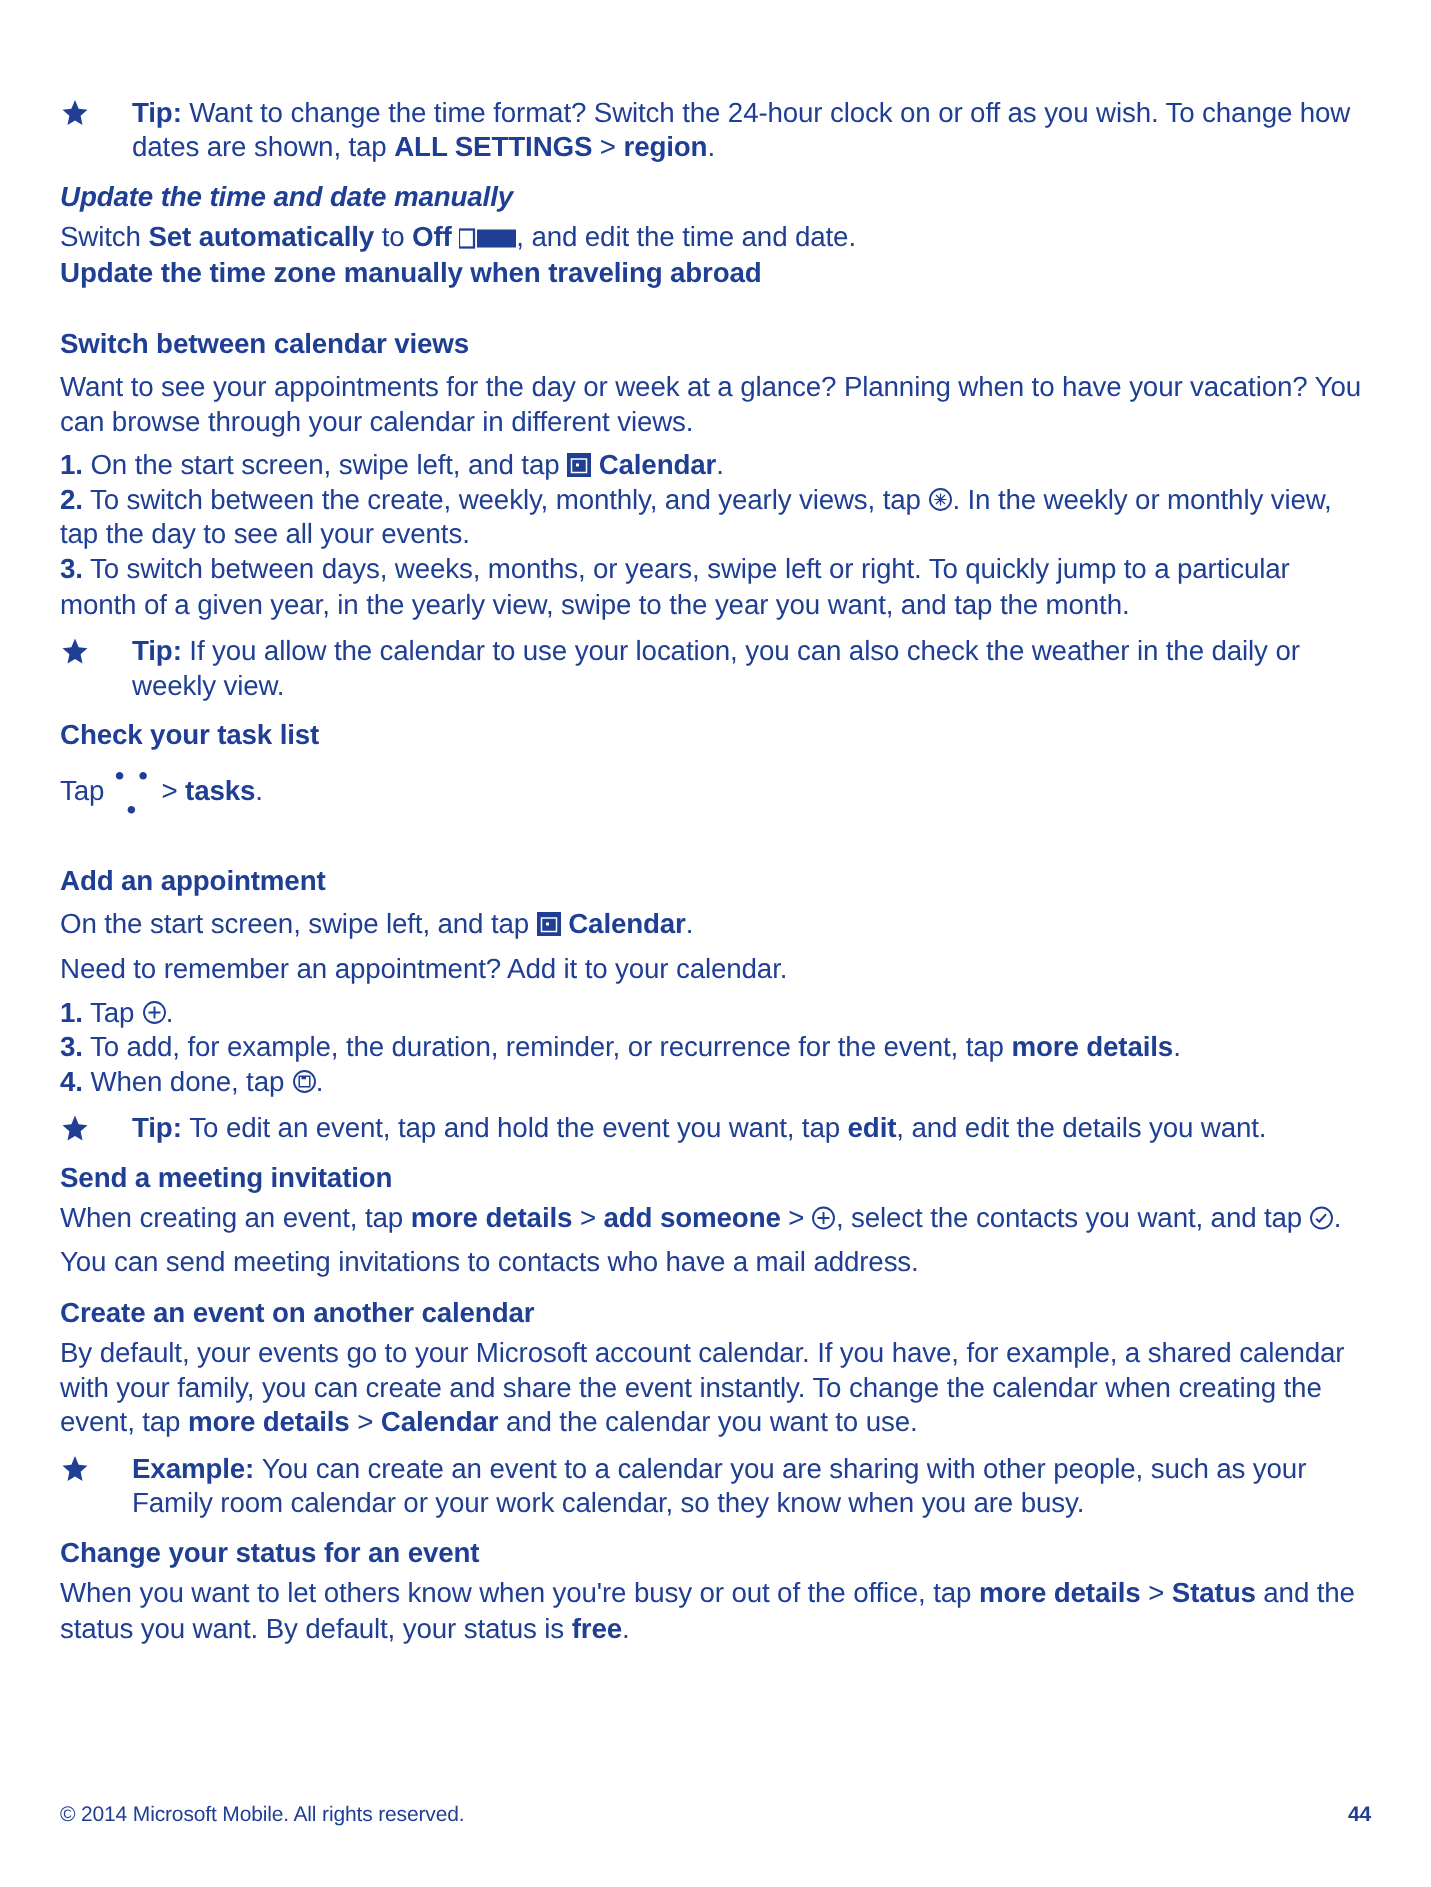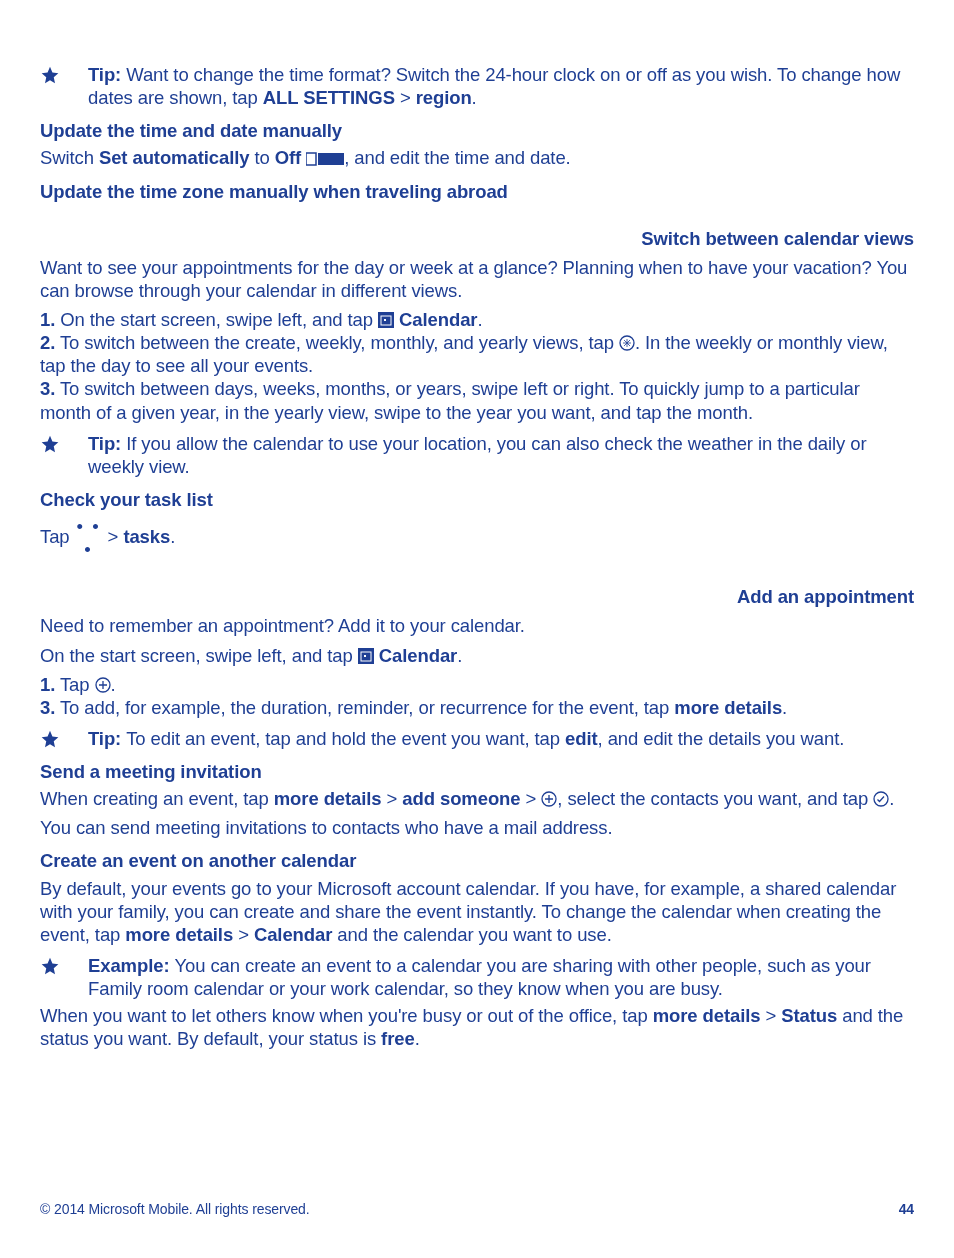--- a/index.html
+++ b/index.html
@@ -18,22 +18,22 @@
     line-height: 1.25;
     position: relative;
     letter-spacing: -0.1px;
   }
   .bold { font-weight: 700; }
   .heading {
     font-weight: 700;
     margin-top: 22px;
     margin-bottom: 0;
   }
-  .heading.first { margin-top: 0; }
-  .section-top { margin-top: 24px; text-align: right; }
+  .heading.first { margin-top: 0; font-style: italic; }
+  .section-top { margin-top: 24px; }
   .para { margin-top: 6px; }
   .tight { margin-top: 4px; }
   .callout {
     display: flex;
     margin-top: 8px;
   }
   .callout-icon {
     flex: 0 0 48px;
     display: flex;
     justify-content: flex-start;
@@ -94,21 +94,21 @@
   </div>
 
   <div class="heading first" style="margin-top:10px">Update the time and date manually</div>
   <div class="tight">
     <span>Switch </span><span class="bold">Set automatically</span><span> to </span><span class="bold">Off</span><span> </span><span class="inline-icon"><svg width="38" height="14" viewBox="0 0 38 14">
           <rect x="0" y="1" width="10" height="12" fill="none" stroke="#1f3f94" stroke-width="1.5"></rect>
           <rect x="12" y="1" width="26" height="12" fill="#1f3f94"></rect>
         </svg></span><span>, and edit the time and date.</span>
   </div>
 
-  <div class="heading" style="margin-top:10px">Update the time zone manually when traveling abroad</div>
+  <div class="heading" style="margin-top:0">Update the time zone manually when traveling abroad</div>
 
   <div class="heading section-top">Switch between calendar views</div>
   <div class="para">Want to see your appointments for the day or week at a glance? Planning when to have your vacation? You can browse through your calendar in different views.</div>
   <div class="para">
     <div><span class="bold">1.</span><span> On the start screen, swipe left, and tap </span><span class="inline-icon"><svg width="16" height="16" viewBox="0 0 16 16">
             <rect x="0" y="0" width="16" height="16" fill="#1f3f94"></rect>
             <rect x="3" y="4" width="10" height="9" fill="none" stroke="#fff" stroke-width="1"></rect>
             <rect x="6" y="7" width="2" height="2" fill="#fff"></rect>
           </svg></span> <span class="bold">Calendar</span><span>.</span></div>
     <div><span class="bold">2.</span><span> To switch between the create, weekly, monthly, and yearly views, tap </span><span class="inline-icon"><svg width="16" height="16" viewBox="0 0 16 16">
@@ -128,34 +128,39 @@
       <span class="bold">Tip: </span><span>If you allow the calendar to use your location, you can also check the weather in the daily or weekly view.</span>
     </div>
   </div>
 
   <div class="heading" style="margin-top:10px">Check your task list</div>
   <div class="tight">
     <span>Tap </span><span class="dots">• • •</span><span> &gt; </span><span class="bold">tasks</span><span>.</span>
   </div>
 
   <div class="heading section-top">Add an appointment</div>
-  <div class="para">Need to remember an appointment? Add it to your calendar.</div>
   <div class="para">
     <span>On the start screen, swipe left, and tap </span><span class="inline-icon"><svg width="16" height="16" viewBox="0 0 16 16">
           <rect x="0" y="0" width="16" height="16" fill="#1f3f94"></rect>
           <rect x="3" y="4" width="10" height="9" fill="none" stroke="#fff" stroke-width="1"></rect>
           <rect x="6" y="7" width="2" height="2" fill="#fff"></rect>
         </svg></span> <span class="bold">Calendar</span><span>.</span>
   </div>
+  <div class="para">Need to remember an appointment? Add it to your calendar.</div>
   <div class="para">
     <div><span class="bold">1.</span><span> Tap </span><span class="inline-icon"><svg width="16" height="16" viewBox="0 0 16 16">
             <circle cx="8" cy="8" r="7" fill="none" stroke="#1f3f94" stroke-width="1.3"></circle>
             <path d="M8 4v8M4 8h8" stroke="#1f3f94" stroke-width="1.3"></path>
           </svg></span><span>.</span></div>
     <div><span class="bold">3.</span><span> To add, for example, the duration, reminder, or recurrence for the event, tap </span><span class="bold">more details</span><span>.</span></div>
+    <div><span class="bold">4.</span><span> When done, tap </span><span class="inline-icon"><svg width="16" height="16" viewBox="0 0 16 16">
+            <circle cx="8" cy="8" r="7" fill="none" stroke="#1f3f94" stroke-width="1.3"></circle>
+            <rect x="4.5" y="4.5" width="7" height="7" fill="none" stroke="#1f3f94" stroke-width="1"></rect>
+            <rect x="6" y="4.5" width="3" height="2" fill="#1f3f94"></rect>
+          </svg></span><span>.</span></div>
   </div>
 
   <div class="callout">
     <div class="callout-icon">
       <svg class="star-icon" viewBox="0 0 24 24">
           <path d="M12 2l2.9 6.9L22 9.8l-5.5 4.8L18 22l-6-3.6L6 22l1.5-7.4L2 9.8l7.1-0.9z"></path>
         </svg>
     </div>
     <div class="callout-text">
       <span class="bold">Tip: </span><span>To edit an event, tap and hold the event you want, tap </span><span class="bold">edit</span><span>, and edit the details you want.</span>
@@ -183,20 +188,21 @@
     <div class="callout-icon">
       <svg class="star-icon" viewBox="0 0 24 24">
           <path d="M12 2l2.9 6.9L22 9.8l-5.5 4.8L18 22l-6-3.6L6 22l1.5-7.4L2 9.8l7.1-0.9z"></path>
         </svg>
     </div>
     <div class="callout-text">
       <span class="bold">Example: </span><span>You can create an event to a calendar you are sharing with other people, such as your Family room calendar or your work calendar, so they know when you are busy.</span>
     </div>
   </div>
 
+  <div class="heading" style="margin-top:10px">Change your status for an event</div>
   <div class="tight">
     <span>When you want to let others know when you're busy or out of the office, tap </span><span class="bold">more details</span><span> &gt; </span><span class="bold">Status</span><span> and the status you want. By default, your status is </span><span class="bold">free</span><span>.</span>
   </div>
 
   <div class="footer">
     <span class="copyright">© 2014 Microsoft Mobile. All rights reserved.</span>
     <span class="page-num">44</span>
   </div>
 
 </div>

